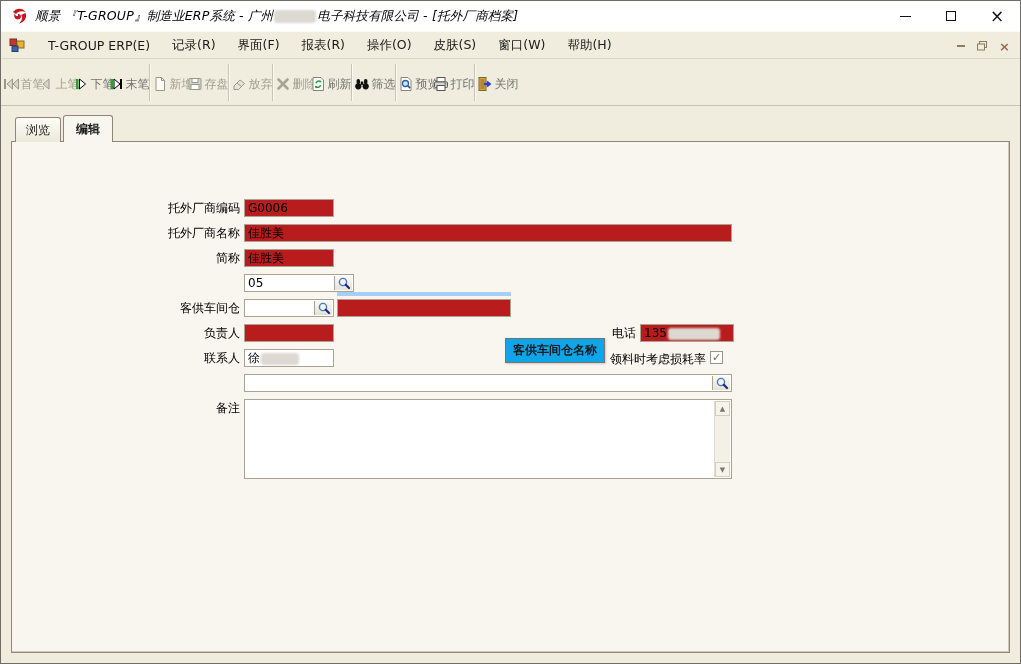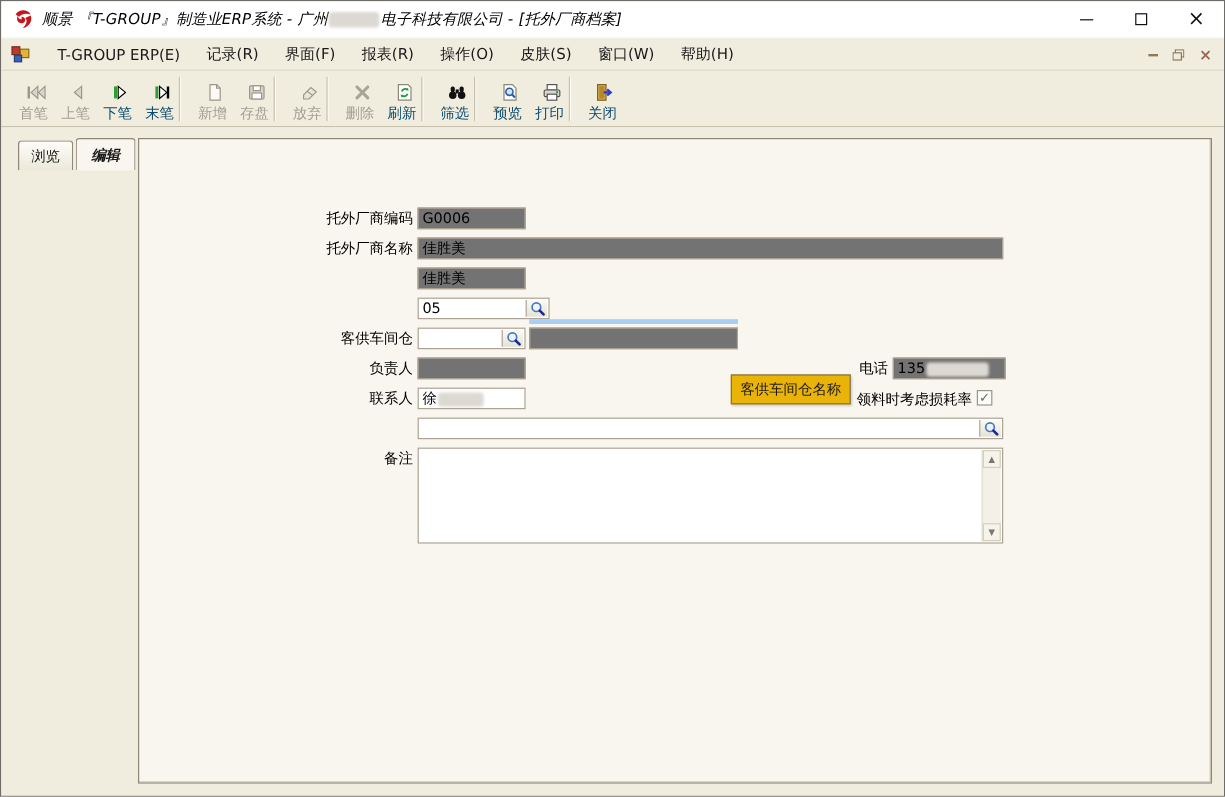--- a/index.html
+++ b/index.html
@@ -29,59 +29,59 @@
   .menubar .mdi-app-icon { margin-right:12px; display:flex; }
   .menu-item { font-size:12.5px; padding:5px 11px; color:#1a1a1a; white-space:nowrap; }
   .mdi-controls { position:absolute; right:10px; top:0; height:28px; display:flex; align-items:center; gap:12px; color:#8d7a5e; }
   .mdi-controls .mdi-min { width:8px; height:2px; background:#8d7a5e; display:block; }
   .mdi-controls .mdi-close { font-size:13px; font-weight:bold; color:#9b6a4f; line-height:1; }
   
   .toolbar {
     height:47px; background:#F0EDDE; display:flex; align-items:stretch;
     padding:2px 2px 1px 4px; border-bottom:1px solid #c6c0ac;
   }
-  .tb-btn { width:35px; display:flex; flex-direction:column; align-items:flex-end; justify-content:center; gap:0; padding-top:2px; }
+  .tb-btn { width:35px; display:flex; flex-direction:row; align-items:center; justify-content:center; gap:0; padding-top:2px; }
   .tb-btn .tb-ico { height:20px; display:flex; align-items:center; justify-content:center; }
-  .tb-btn .tb-label { font-size:12px; color:#0c4a6e; line-height:14px; white-space:nowrap; }
+  .tb-btn .tb-label { font-size:12px; color:#737373; line-height:14px; white-space:nowrap; }
   .tb-btn.disabled .tb-label { color:#a29e92; }
   .tb-sep { width:1px; background:#c9c3b0; margin:3px 4px; box-shadow:1px 0 0 #fbfaf5; }
   
-  .workspace { height:559px; display:flex; flex-direction:row; padding:9px 10px 12px 10px; background:#F0EDDE; }
+  .workspace { height:559px; display:flex; flex-direction:column; padding:9px 10px 12px 10px; background:#F0EDDE; }
   .tabstrip { height:26px; padding-left:4px; display:flex; align-items:flex-end; position:relative; z-index:2; }
   .tab {
     display:inline-block; padding:4px 10px 3px; margin-right:2px; font-size:12px; color:#1a1a1a;
     border:1px solid #8E8778; border-bottom:none; border-radius:3px 3px 0 0;
     background:linear-gradient(#FDFCF8,#ECE8DA); position:relative; top:1px;
   }
-  .tab.active { background:#F8F6EE; font-weight:bold; padding:5px 12px 4px; top:1px; z-index:3;font-style:italic; }
+  .tab.active { background:#F8F6EE; font-weight:bold; padding:5px 12px 4px; top:1px; z-index:3; }
   .panel {
     flex:1; position:relative; background:#F8F6EE; border:1px solid #8E8778;
     box-shadow:inset -1px -1px 0 #cfc9b8;
   }
   
   .flabel { position:absolute; left:30px; width:198px; text-align:right; font-size:12px; line-height:18px; color:#000; white-space:nowrap; }
   .fld {
     position:absolute; height:18px; border:1px solid #ACA293; background:#fff;
     font-size:12px; line-height:16px; padding:0 3px; color:#000; overflow:hidden; white-space:nowrap;
   }
-  .fld.ro { background:#737373; }
+  .fld.ro { background:#b91c1c; }
   .fld.combo { padding-right:20px; }
   .lookup-btn {
     position:absolute; right:1px; top:1px; bottom:1px; width:18px;
     background:linear-gradient(#fbfaf4,#e6e2d4); border-left:1px solid #ACA293;
     display:flex; align-items:center; justify-content:center;
   }
   .blue-underline { position:absolute; background:#A9CEF4; }
   .cbx {
     position:absolute; width:13px; height:13px; border:1px solid #9a958a; background:#fdfdf9;
     font-size:11px; line-height:11px; text-align:center; color:#6b6b5a;
   }
   .tooltip {
-    position:absolute; background:#eab308; border:1px solid #76736a; padding:3px 7px;
-    font-size:12px; color:#1a1a1a; white-space:nowrap; z-index:5; box-shadow:1px 1px 2px rgba(0,0,0,.18);
+    position:absolute; background:#0ea5e9; border:1px solid #76736a; padding:3px 7px;
+    font-size:12px; color:#1a1a1a; white-space:nowrap; z-index:5; box-shadow:1px 1px 2px rgba(0,0,0,.18);font-weight:bold;
   }
   .remarks-box { position:absolute; border:1px solid #ACA293; background:#fff; }
   .vscroll { position:absolute; top:1px; right:1px; bottom:1px; width:16px; background:#F2F0E7; display:flex; flex-direction:column; justify-content:space-between; border-left:1px solid #e0dccd; }
   .sc-btn { height:15px; display:flex; align-items:center; justify-content:center; font-size:7px; color:#7b776a; background:#f5f3ea; border:1px solid #d4cfbd; }
 </style>
 </head>
 <body>
 
 <div class="window">
 
@@ -274,20 +274,21 @@
       <div class="tab active">编辑</div>
     </div>
     <div class="panel">
 
       <div class="flabel" style="top:57px">托外厂商编码</div>
       <div class="fld ro" style="left:232px;top:57px;width:90px"><span>G0006</span></div>
 
       <div class="flabel" style="top:82px">托外厂商名称</div>
       <div class="fld ro" style="left:232px;top:82px;width:488px"><span>佳胜美</span></div>
 
+      <div class="flabel" style="top:107px">简称</div>
       <div class="fld ro" style="left:232px;top:107px;width:90px"><span>佳胜美</span></div>
 
       <div class="fld combo" style="left:232px;top:132px;width:110px">
         <span>05</span>
         <span class="lookup-btn">
           <svg width="14" height="14" viewBox="0 0 14 14">
               <circle cx="6" cy="6" r="3.6" fill="#eef4fc" stroke="#4a78c0" stroke-width="1.4"></circle>
               <path d="M8.8 8.8 L12 12" stroke="#18288f" stroke-width="2.2" stroke-linecap="round"></path>
             </svg>
         </span>

